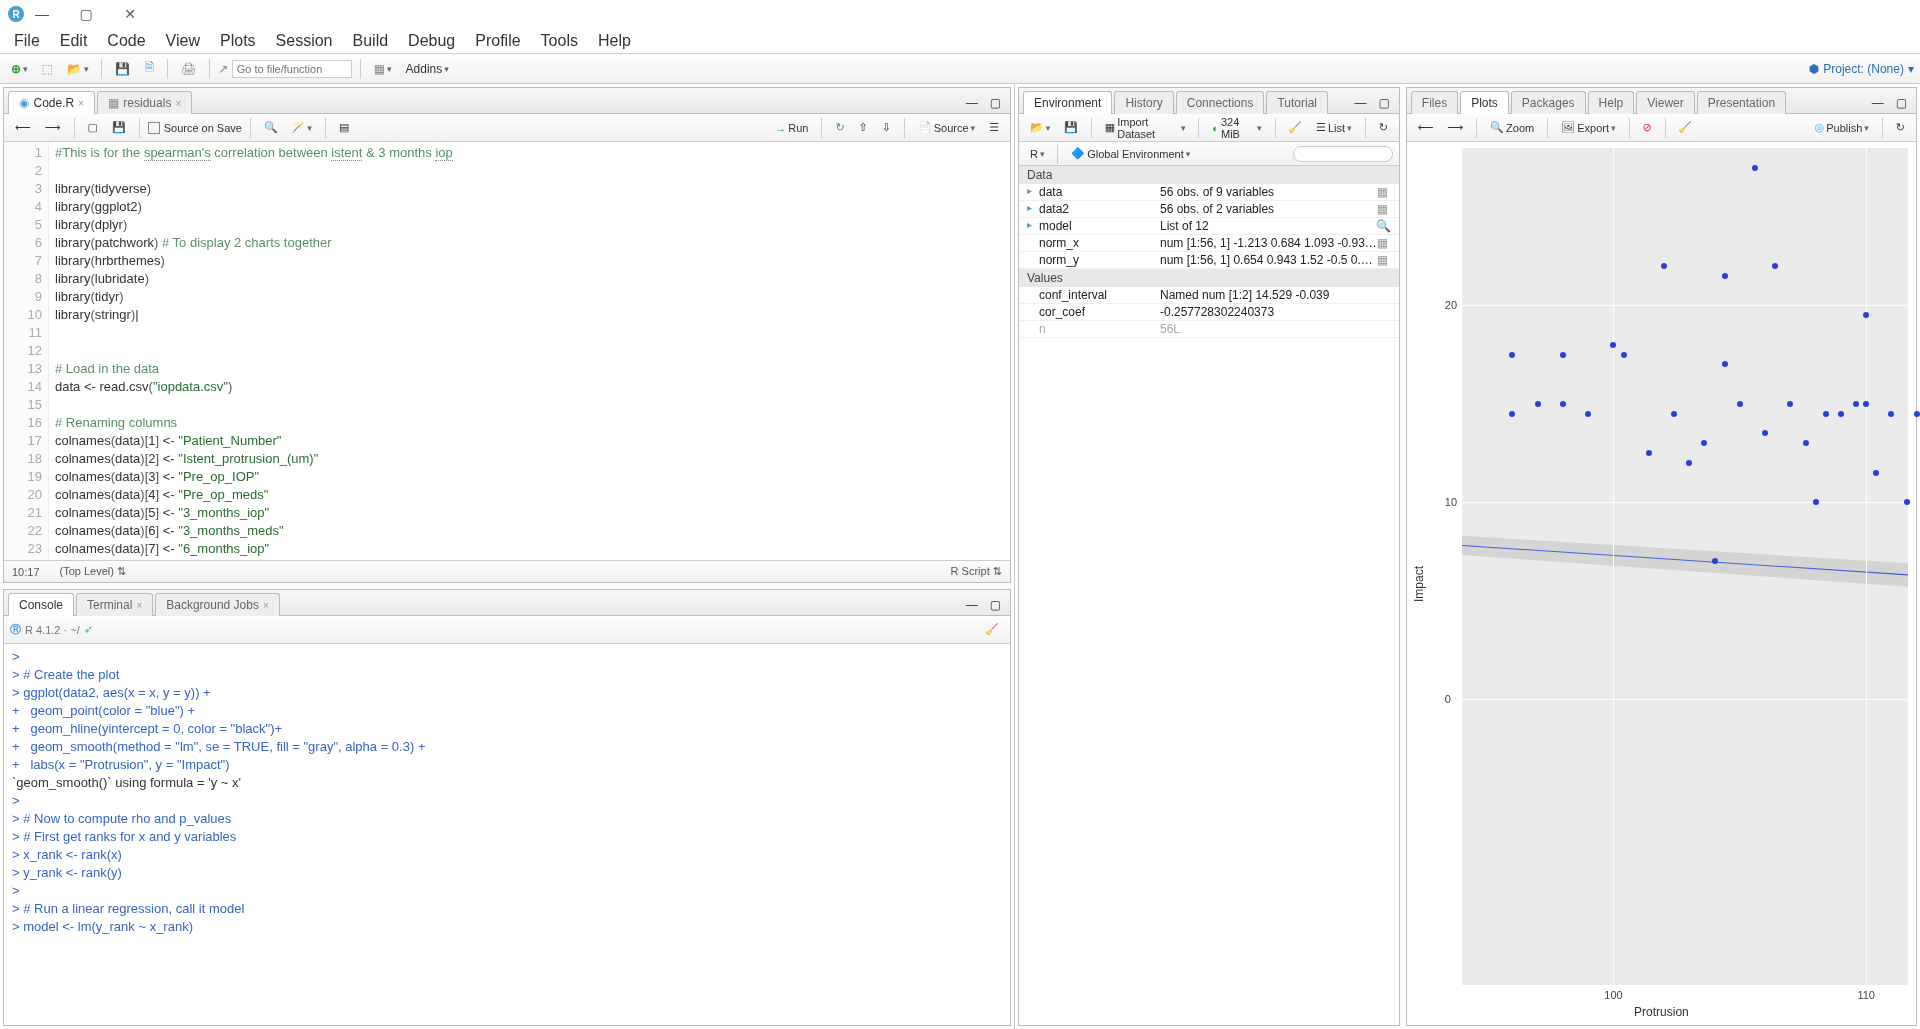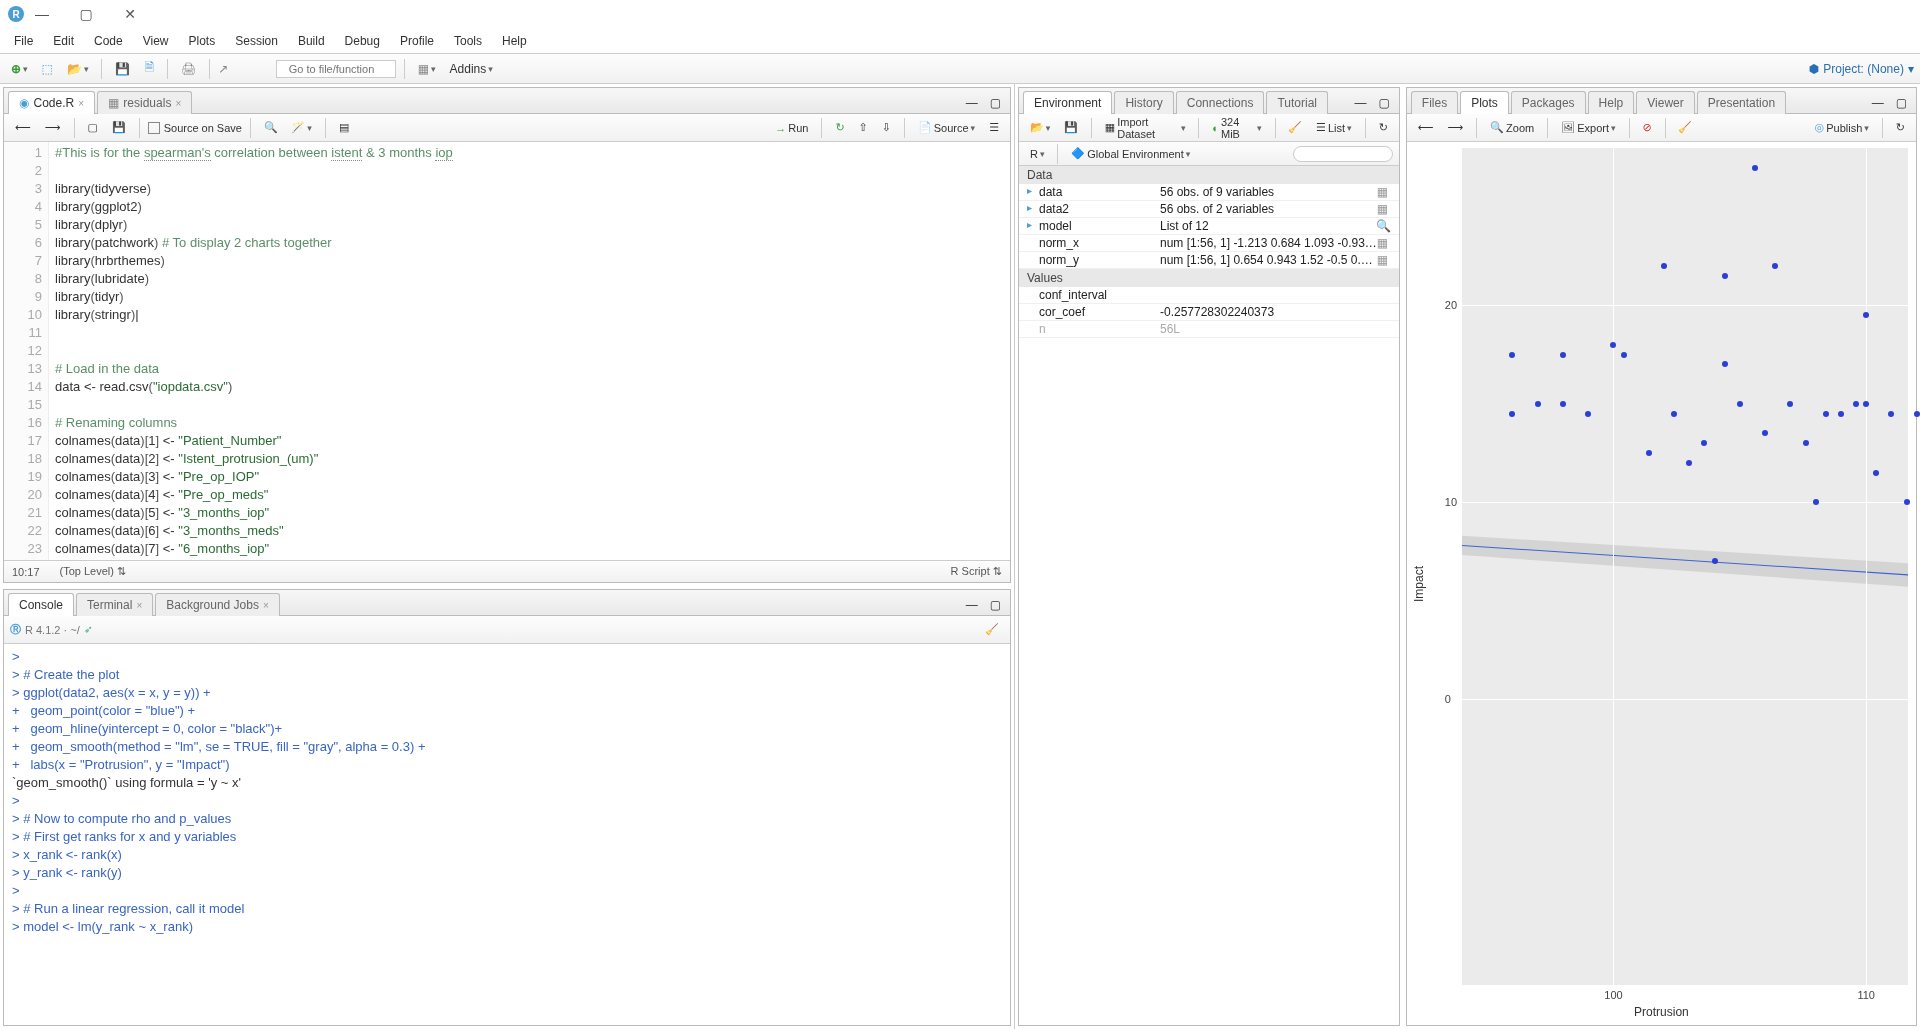--- a/index.html
+++ b/index.html
@@ -3,26 +3,26 @@
 <meta charset="utf-8">
 <style>
 * { margin: 0; padding: 0; box-sizing: border-box; font-family: "Segoe UI", Arial, sans-serif; }
 body { font-size: 12px; background: #fff; color: #333; overflow: hidden; width: 1920px; height: 1029px; }
 .titlebar { display: flex; align-items: center; padding: 4px 8px; height: 28px; background: #fff; }
 .titlebar-icon { width: 16px; height: 16px; border-radius: 50%; background: #4a9dd5; margin-right: 6px; display: flex; align-items: center; justify-content: center; color: #fff; font-weight: bold; font-size: 10px; }
 .titlebar-title { flex: 1; font-size: 12px; color: #333; }
 .window-controls { display: flex; gap: 20px; padding-right: 10px; }
 .window-btn { width: 24px; height: 24px; display: flex; align-items: center; justify-content: center; font-size: 14px; color: #555; cursor: pointer; }
 .menubar { display: flex; gap: 0; padding: 2px 4px; height: 26px; align-items: center; border-bottom: 1px solid #ccc; }
-.menu-item { padding: 4px 10px; font-size: 12px; color: #333; cursor: pointer; }
+.menu-item { padding: 4px 10px; font-size: 16px; color: #333; cursor: pointer; }
 .toolbar { display: flex; align-items: center; padding: 4px 6px; height: 30px; border-bottom: 1px solid #ccc; background: linear-gradient(#fdfdfd,#f1f1f1); gap: 4px; }
 .toolbar-sep { width: 1px; height: 20px; background: #ccc; margin: 0 4px; }
 .tb-btn { padding: 3px 5px; cursor: pointer; display: flex; align-items: center; gap: 2px; border-radius: 2px; }
 .goto-file { flex: 0 0 auto; }
-.goto-file input { width: 120px; padding: 2px 12px; border: 1px solid #ccc; font-size: 11px; margin-left: 44px; }
+.goto-file input { width: 120px; padding: 2px 4px; border: 1px solid #ccc; font-size: 11px; }
 .project-label { margin-left: auto; display: flex; align-items: center; gap: 4px; color: #2b6fb3; }
 .workspace { display: flex; height: calc(1029px - 84px); }
 .left-col { flex: 0 0 1015px; display: flex; flex-direction: column; border-right: 1px solid #ccc; }
 .right-col { flex: 1; display: flex; flex-direction: row; }
 .pane { display: flex; flex-direction: column; border: 1px solid #bbb; margin: 3px; background: #fff; }
 .tabbar { display: flex; align-items: flex-end; height: 26px; background: linear-gradient(#f7f7f7,#e9e9e9); border-bottom: 1px solid #bbb; padding: 0 4px; position: relative; }
 .tab { padding: 4px 10px; background: #fff; border: 1px solid #bbb; border-bottom: none; border-radius: 3px 3px 0 0; margin-right: 2px; display: flex; align-items: center; gap: 4px; font-size: 12px; color: #333; cursor: pointer; position: relative; top: 1px; }
 .tab.inactive { background: #eee; color: #666; }
 .tab-close { font-size: 10px; color: #999; }
 .pane-controls { margin-left: auto; display: flex; gap: 2px; }
@@ -311,20 +311,21 @@
             <span class="ico">▦</span>
           </div>
           <div class="env-row">
             <span class="nm ">norm_y</span>
             <span class="val">num [1:56, 1] 0.654 0.943 1.52 -0.5 0.…</span>
             <span class="ico">▦</span>
           </div>
           <div class="env-section">Values</div>
           <div class="env-row">
             <span class="nm ">conf_interval</span>
+            <span class="val">Named num [1:2] 14.529 -0.039</span>
             <span class="ico"></span>
           </div>
           <div class="env-row">
             <span class="nm ">cor_coef</span>
             <span class="val">-0.257728302240373</span>
             <span class="ico"></span>
           </div>
           <div class="env-row">
             <span class="nm " style="color:#aaa">n</span>
             <span class="val" style="color:#aaa">56L</span>

